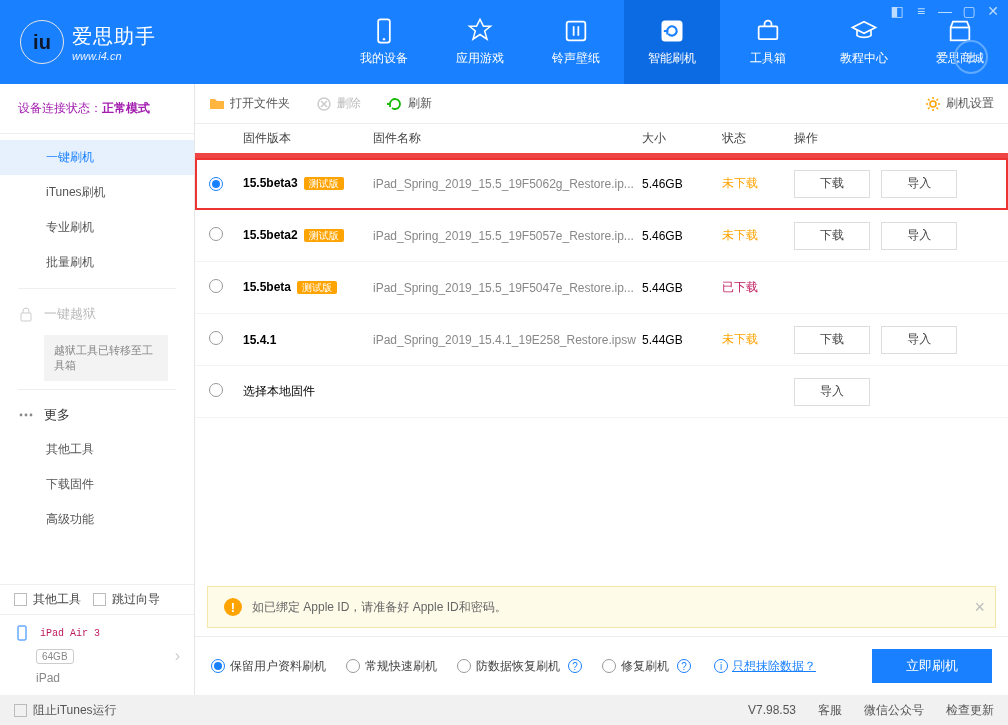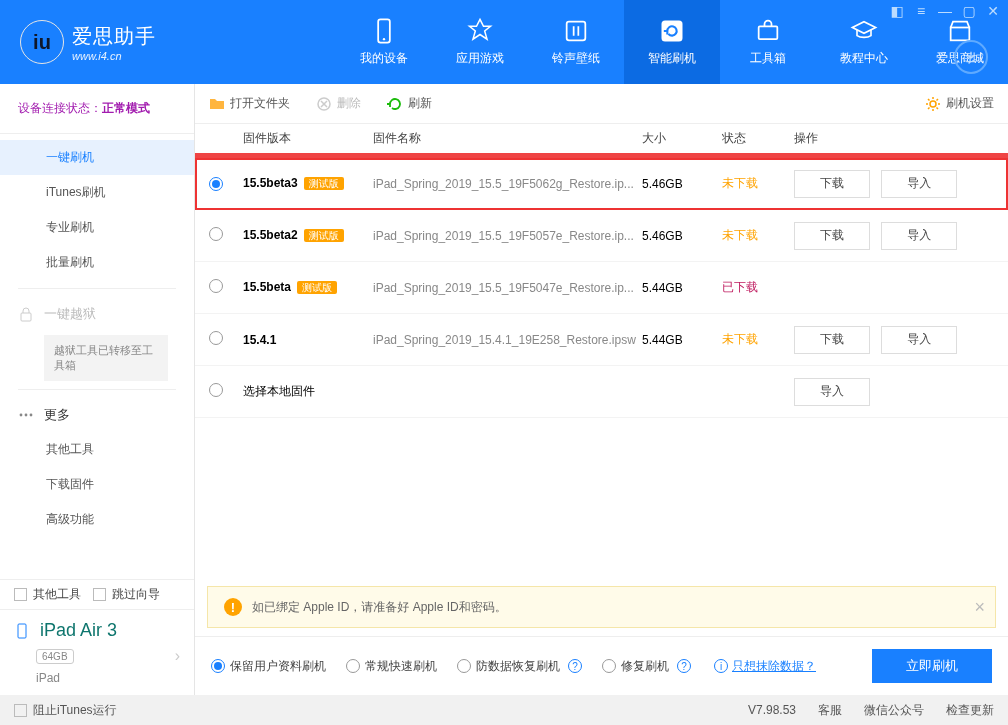--- a/index.html
+++ b/index.html
@@ -34,21 +34,21 @@
 .side-list { flex: 1; overflow: auto; padding-top: 6px; }
 .side-item { display: flex; align-items: center; font-size: 13px; color: #333; padding: 8px 18px; cursor: pointer; }
 .side-icon { width: 16px; height: 16px; margin-right: 10px; display: inline-flex; }
 .side-sub { padding: 9px 18px 9px 46px; font-size: 12px; color: #555; cursor: pointer; }
 .side-sub.active { background: #e7f1fe; color: #1980ff; }
 .side-note { margin: 4px 18px 4px 44px; background: #f3f3f3; color: #888; font-size: 11px; padding: 8px 10px; width: 124px; }
 .side-sep { border: none; border-top: 1px solid #eee; margin: 8px 18px; }
 
 .side-bottom { border-top: 1px solid #eee; }
 .sb-row { display: flex; align-items: center; padding: 6px 14px; font-size: 12px; color: #444; }
-.dev-name { color: #0f766e; font-size: 18px; }
+.dev-name { color: #be185d; font-size: 10px; font-family: Liberation Mono, monospace; }
 .chip { border: 1px solid #ccc; border-radius: 3px; font-size: 10px; color: #888; padding: 1px 5px; margin-left: 8px; }
 .cbx { width: 13px; height: 13px; border: 1px solid #bbb; margin-right: 6px; display: inline-block; }
 
 
 .main { flex: 1; display: flex; flex-direction: column; }
 .toolbar { display: flex; align-items: center; height: 40px; padding: 0 14px; border-bottom: 1px solid #eee; font-size: 12px; justify-content: space-between; }
 .tb-left { display: flex; align-items: center; gap: 26px; }
 .tb-btn { display: flex; align-items: center; gap: 5px; color: #555; cursor: pointer; }
 .tb-btn.disabled { color: #bbb; cursor: default; }
 .tb-icon { width: 16px; height: 16px; display: inline-flex; }

